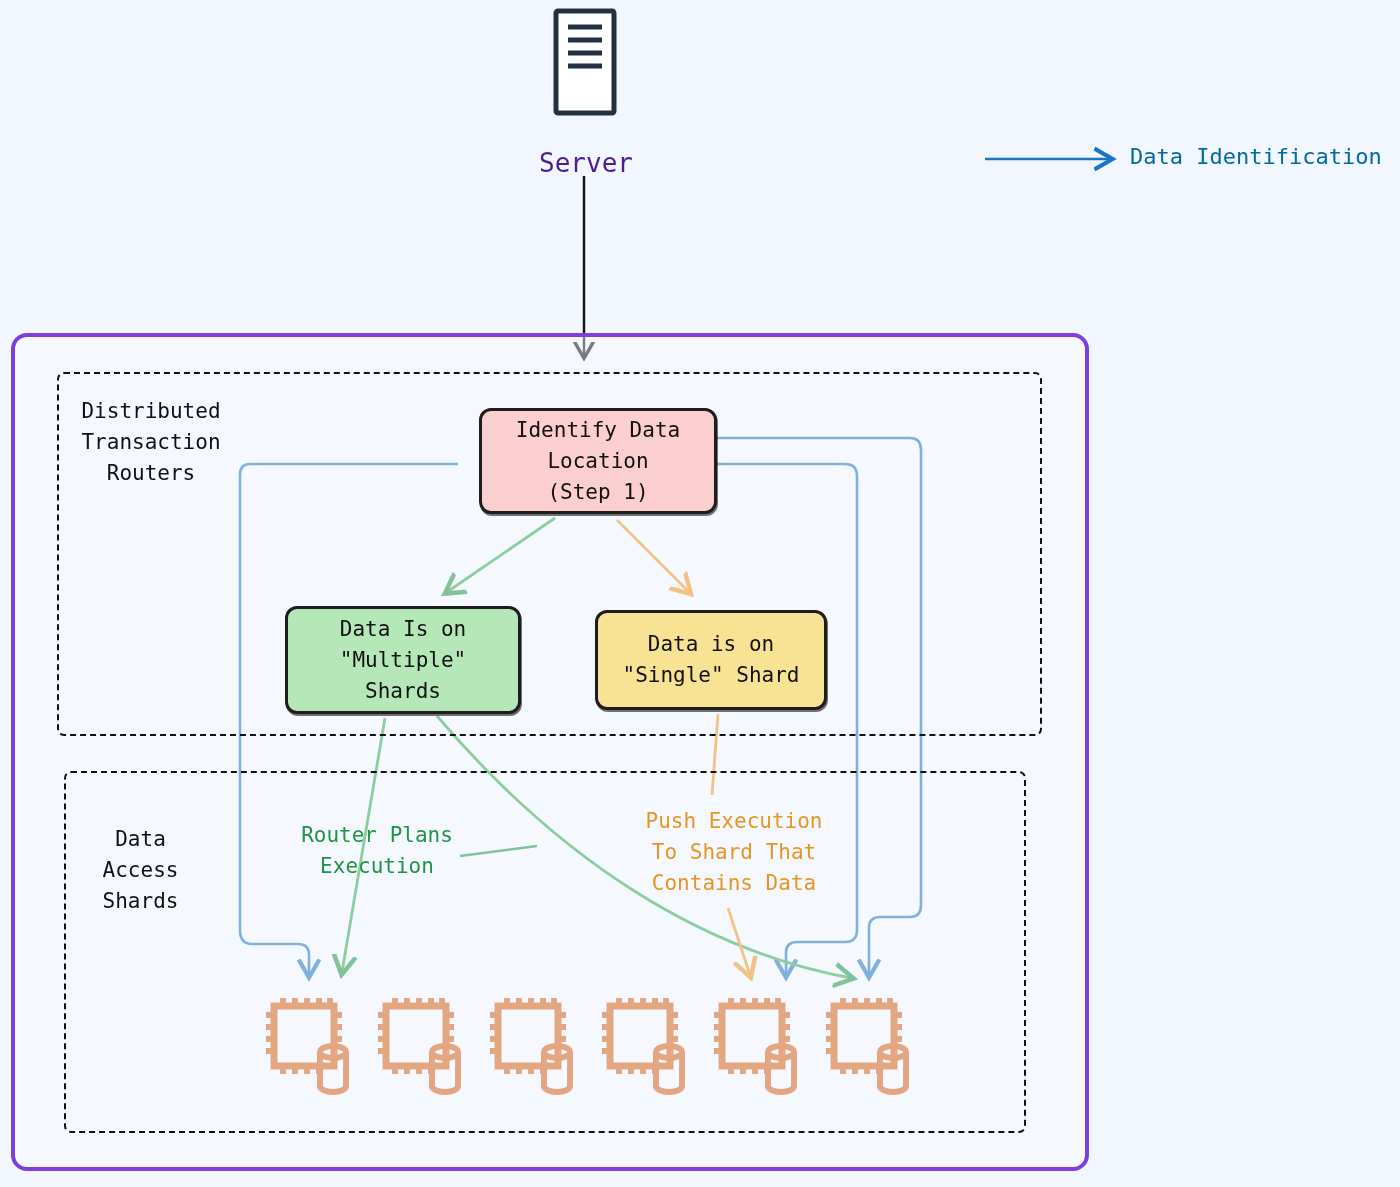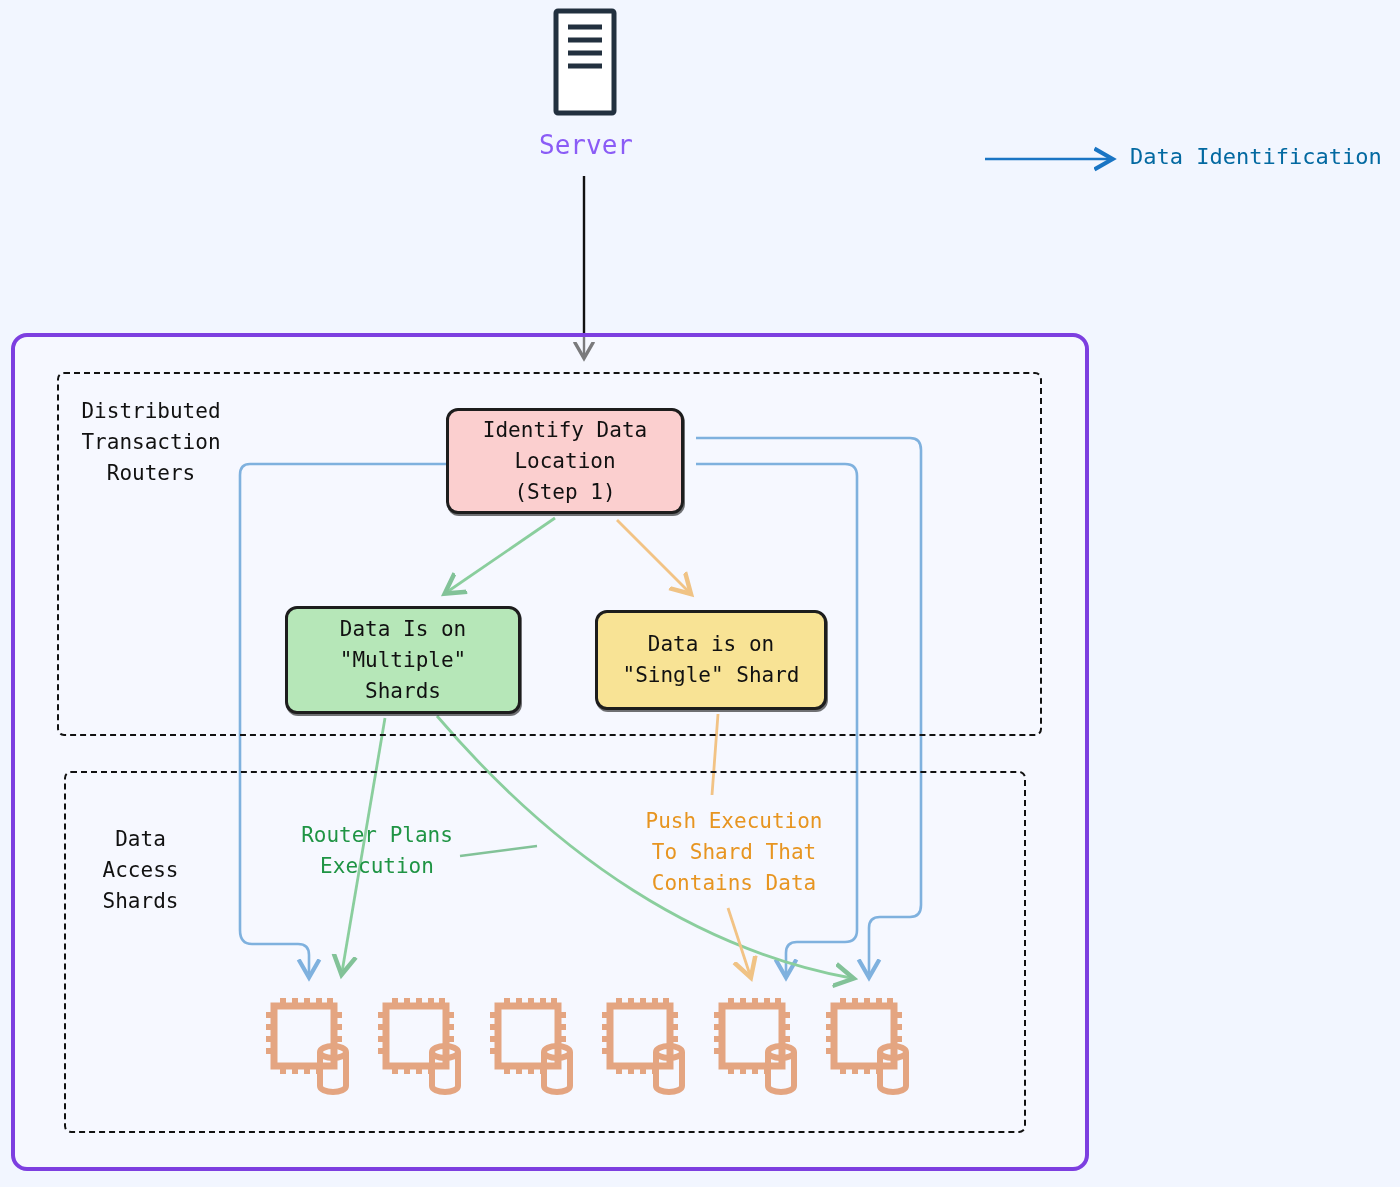--- a/index.html
+++ b/index.html
@@ -33,21 +33,21 @@
     border: 3px solid #1d1d1d;
     border-radius: 12px;
     font-family: "DejaVu Sans Mono", "Liberation Mono", monospace;
     font-size: 21px;
     line-height: 31px;
     color: #111111;
     white-space: pre-line;
     box-shadow: 1px 2px 0 rgba(0,0,0,0.55);
   }
   #node-identify {
-    left: 446px; top: 408px; width: 238px; height: 106px;
+    left: 479px; top: 408px; width: 238px; height: 106px;
     background: #fbcfcf;
   }
   #node-multiple {
     left: 285px; top: 606px; width: 236px; height: 108px;
     background: #b6e7b8;
   }
   #node-single {
     left: 595px; top: 610px; width: 232px; height: 100px;
     background: #f8e395;
   }
@@ -90,25 +90,25 @@
   #label-router-plans {
     left: 282px; top: 820px; width: 190px;
     color: #1f9444;
   }
   #label-push-exec {
     left: 636px; top: 806px; width: 196px;
     color: #e79521;
   }
   #label-server {
     position: absolute;
-    left: 486px; top: 130px; width: 200px;
+    left: 486px; top: 148px; width: 200px;
     text-align: center;
     font-family: "DejaVu Sans Mono", "Liberation Mono", monospace;
     font-size: 26px;
-    color: #8b5cf6;
+    color: #4c1d95;
   }
   #legend-text {
     position: absolute;
     left: 1130px; top: 144px;
     font-family: "DejaVu Sans Mono", "Liberation Mono", monospace;
     font-size: 22px;
     color: #0369a1;
     white-space: nowrap;
   }
 </style>

